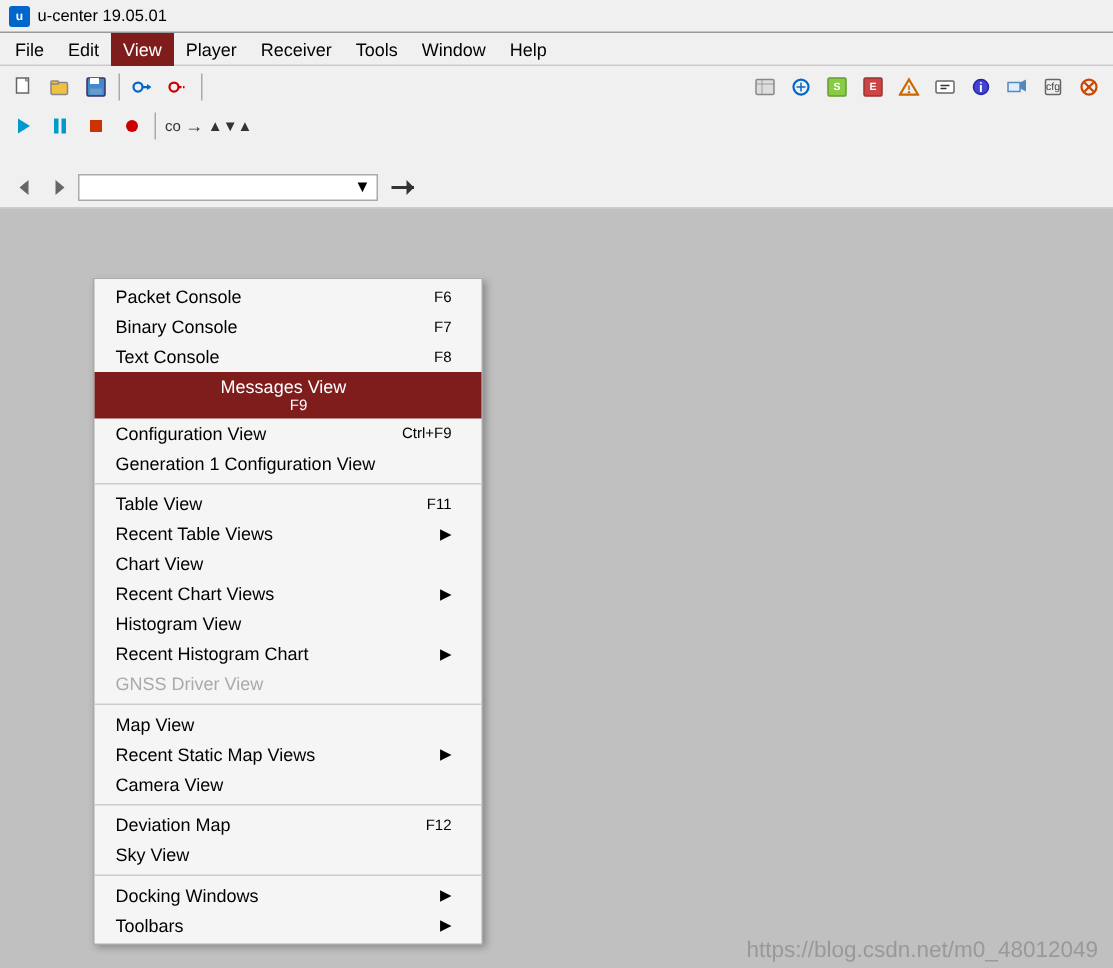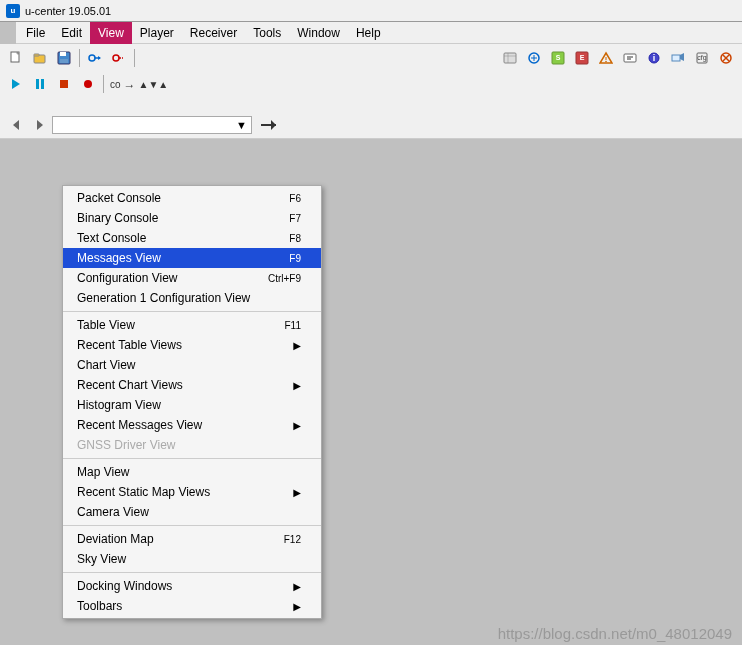--- a/index.html
+++ b/index.html
@@ -38,32 +38,31 @@
     }
 
     
     .menu-bar {
       background: #f0f0f0;
       height: 22px;
       display: flex;
       align-items: center;
       padding: 0 2px;
       border-bottom: 1px solid #ccc;
-      margin-left: 16px;
     }
     .menu-item {
       padding: 2px 8px;
       cursor: pointer;
       height: 22px;
       display: flex;
       align-items: center;
       font-size: 12px;
     }
     .menu-item.active {
-      background: #be185d;
+      background: #7f1d1d;
       color: white;
     }
 
     
     .toolbar-area {
       background: #f0f0f0;
       border-bottom: 1px solid #ccc;
       padding: 2px 4px;
     }
     .toolbar-row-1 {
@@ -113,21 +112,21 @@
       display: flex;
       align-items: center;
       justify-content: space-between;
       padding: 3px 20px 3px 14px;
       cursor: pointer;
       font-size: 12px;
       color: #000;
       min-height: 20px;
     }
     .dd-item.disabled { color: #aaa; cursor: default; }
-    .dd-item.highlighted { background: #1d4ed8; color: white; }
+    .dd-item.highlighted { background: #7f1d1d; color: white; flex-direction: column; }
     .dd-separator {
       height: 1px;
       background: #ccc;
       margin: 3px 0;
     }
     .dd-shortcut {
       font-size: 10px;
       color: inherit;
       margin-left: 20px;
     }
@@ -390,21 +389,21 @@
       <span>Chart View</span>
     </div>
     <div class="dd-item">
       <span>Recent Chart Views</span>
       <span class="dd-arrow">▶</span>
     </div>
     <div class="dd-item">
       <span>Histogram View</span>
     </div>
     <div class="dd-item">
-      <span>Recent Messages View</span>
+      <span>Recent Histogram Chart</span>
       <span class="dd-arrow">▶</span>
     </div>
     <div class="dd-item disabled">
       <span>GNSS Driver View</span>
     </div>
     <div class="dd-separator"></div>
     <div class="dd-item">
       <span>Map View</span>
     </div>
     <div class="dd-item">

